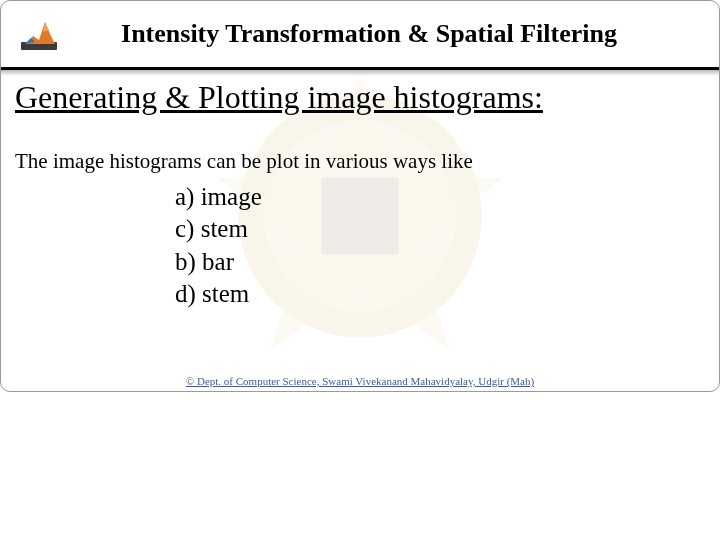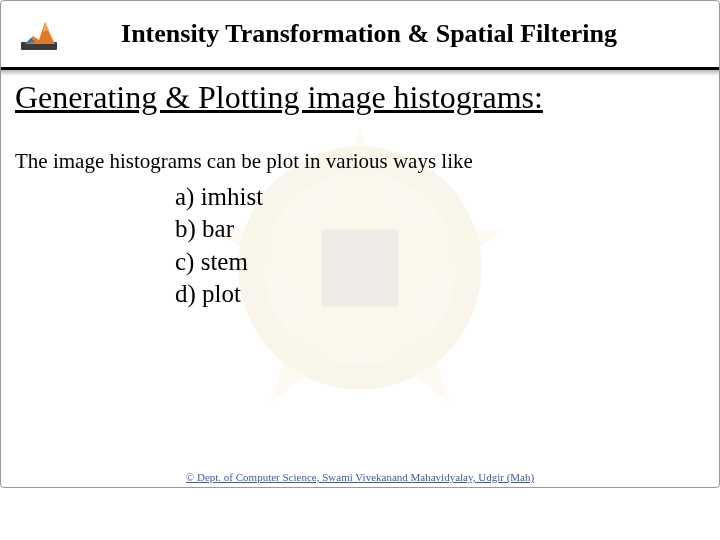--- a/index.html
+++ b/index.html
@@ -1,23 +1,23 @@
 <!DOCTYPE html>
 <html><head>
 <meta charset="utf-8">
 <style>
   * { margin: 0; padding: 0; box-sizing: border-box; }
   html, body { width: 720px; height: 540px; font-family: "Times New Roman", Times, serif; background: #ffffff; overflow: hidden; }
   .slide {
     position: relative;
     width: 720px;
-    height: 488px;
+    height: 392px;
     background: #ffffff;
     border: 1px solid #9a9a9a;
-    border-radius: 4px;
+    border-radius: 10px;
   }
   .header {
     position: relative;
     height: 66px;
     display: flex;
     align-items: center;
     padding-left: 18px;
   }
   .logo {
     width: 40px;
@@ -122,22 +122,22 @@
 
   <div class="divider-wrap">
     <div class="divider"></div>
     <div class="divider-shadow"></div>
   </div>
 
   <div class="body">
     <div class="subtitle">Generating &amp; Plotting image histograms:</div>
     <div class="body-text">The image histograms can be plot in various ways like</div>
     <div class="list">
-      <div>a) imhist</div>
+      <div>a) image</div>
+      <div>c) stem</div>
       <div>b) bar</div>
-      <div>c) stem</div>
-      <div>d) plot</div>
+      <div>d) stem</div>
     </div>
   </div>
 
   <div class="footer">© Dept. of Computer Science, Swami Vivekanand Mahavidyalay, Udgir (Mah)</div>
 
 </div>
 
 </body></html>

